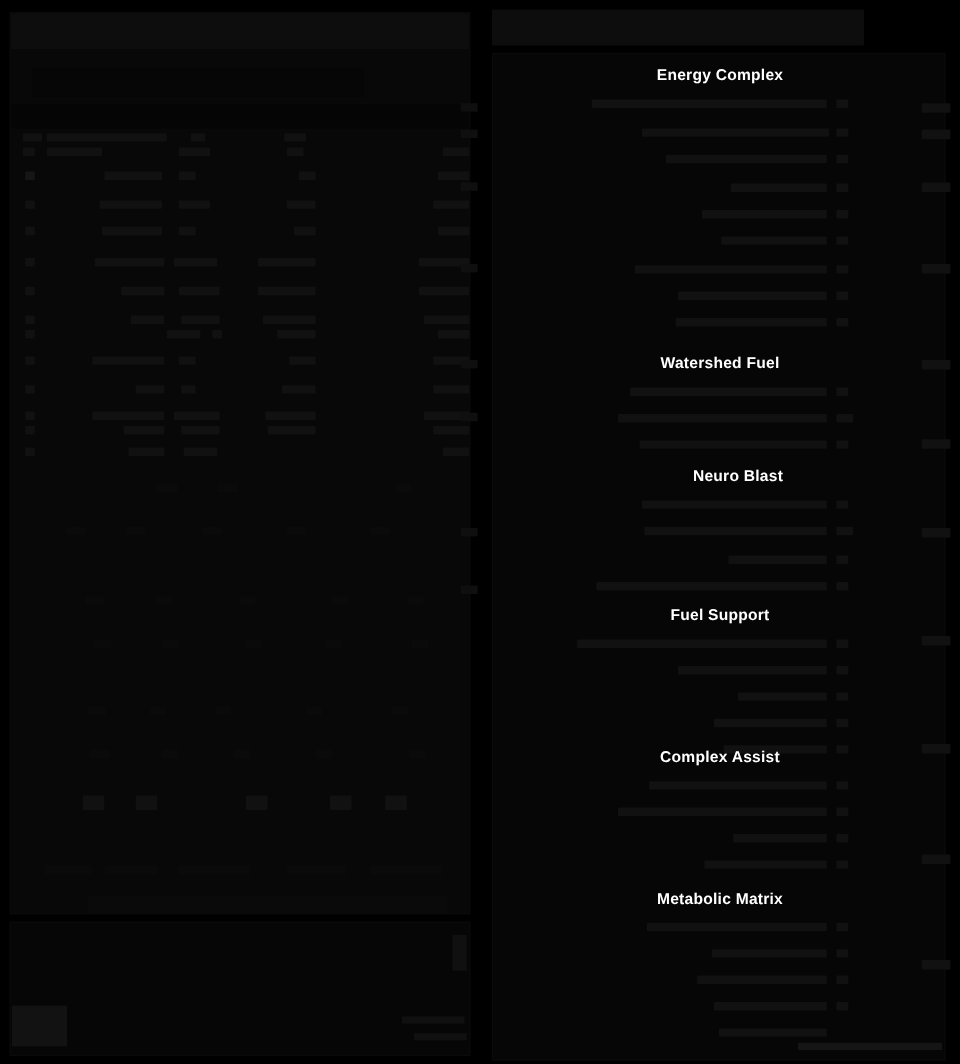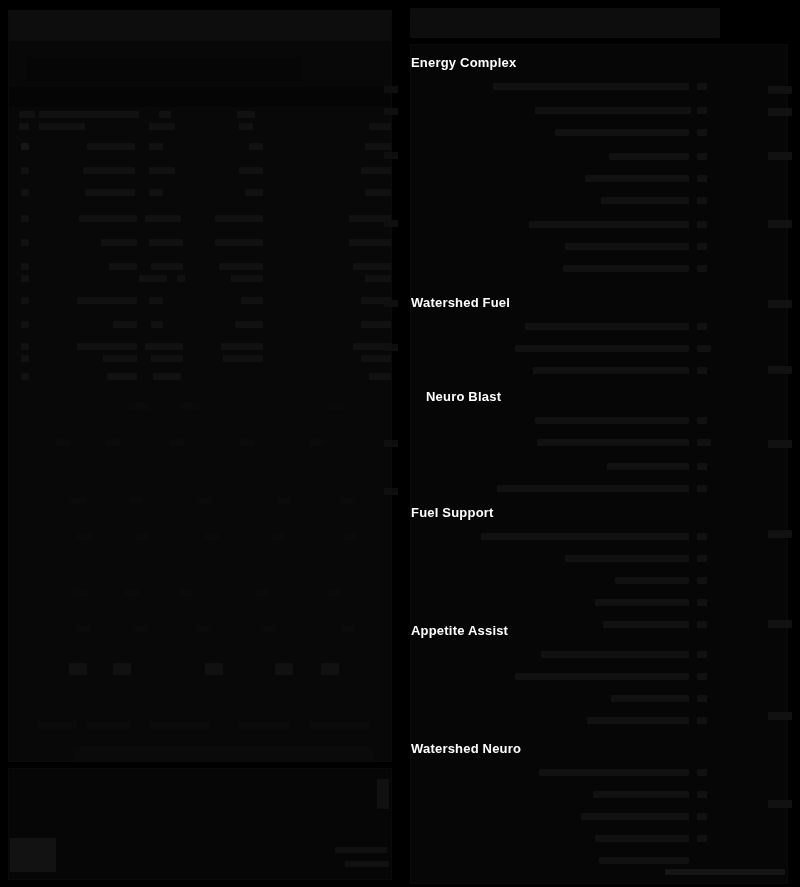--- a/index.html
+++ b/index.html
@@ -123,21 +123,21 @@
     width: 310px;
     height: 30px;
     background: #0d0d0d;
     border-radius: 1px;
   }
 
   .section-title {
     position: absolute;
     width: 378px;
     left: 10px;
-    text-align: left;
+    text-align: center;
     font-size: 13px;
     font-weight: bold;
     color: #ffffff;
     letter-spacing: 0.2px;
   }
   .rbar {
     position: absolute;
     background: #111111;
     border-radius: 1px;
   }
@@ -348,31 +348,31 @@
       <div class="rbar" style="left:286px; top:488px; width:10px; height:7px;"></div>
       <div class="rbar" style="left:154px; top:510px; width:124px; height:7px;"></div>
       <div class="rbar" style="left:286px; top:510px; width:10px; height:7px;"></div>
       <div class="rbar" style="left:204px; top:532px; width:74px; height:7px;"></div>
       <div class="rbar" style="left:286px; top:532px; width:10px; height:7px;"></div>
       <div class="rbar" style="left:184px; top:554px; width:94px; height:7px;"></div>
       <div class="rbar" style="left:286px; top:554px; width:10px; height:7px;"></div>
       <div class="rbar" style="left:192px; top:576px; width:86px; height:7px;"></div>
       <div class="rbar" style="left:286px; top:576px; width:10px; height:7px;"></div>
 
-      <div class="section-title" style="left:0; top:578px; width:378px;">Appetite Assist</div>
+      <div class="section-title" style="left:0; top:578px; width:378px;">Complex Assist</div>
       <div class="rbar" style="left:130px; top:606px; width:148px; height:7px;"></div>
       <div class="rbar" style="left:286px; top:606px; width:10px; height:7px;"></div>
       <div class="rbar" style="left:104px; top:628px; width:174px; height:7px;"></div>
       <div class="rbar" style="left:286px; top:628px; width:10px; height:7px;"></div>
       <div class="rbar" style="left:200px; top:650px; width:78px; height:7px;"></div>
       <div class="rbar" style="left:286px; top:650px; width:10px; height:7px;"></div>
       <div class="rbar" style="left:176px; top:672px; width:102px; height:7px;"></div>
       <div class="rbar" style="left:286px; top:672px; width:10px; height:7px;"></div>
 
-      <div class="section-title" style="left:0; top:696px; width:378px;">Watershed Neuro</div>
+      <div class="section-title" style="left:0; top:696px; width:378px;">Metabolic Matrix</div>
       <div class="rbar" style="left:128px; top:724px; width:150px; height:7px;"></div>
       <div class="rbar" style="left:286px; top:724px; width:10px; height:7px;"></div>
       <div class="rbar" style="left:182px; top:746px; width:96px; height:7px;"></div>
       <div class="rbar" style="left:286px; top:746px; width:10px; height:7px;"></div>
       <div class="rbar" style="left:170px; top:768px; width:108px; height:7px;"></div>
       <div class="rbar" style="left:286px; top:768px; width:10px; height:7px;"></div>
       <div class="rbar" style="left:184px; top:790px; width:94px; height:7px;"></div>
       <div class="rbar" style="left:286px; top:790px; width:10px; height:7px;"></div>
       <div class="rbar" style="left:188px; top:812px; width:90px; height:7px;"></div>
       <div class="rbar bright" style="left:254px; top:824px; width:120px; height:6px;"></div>

